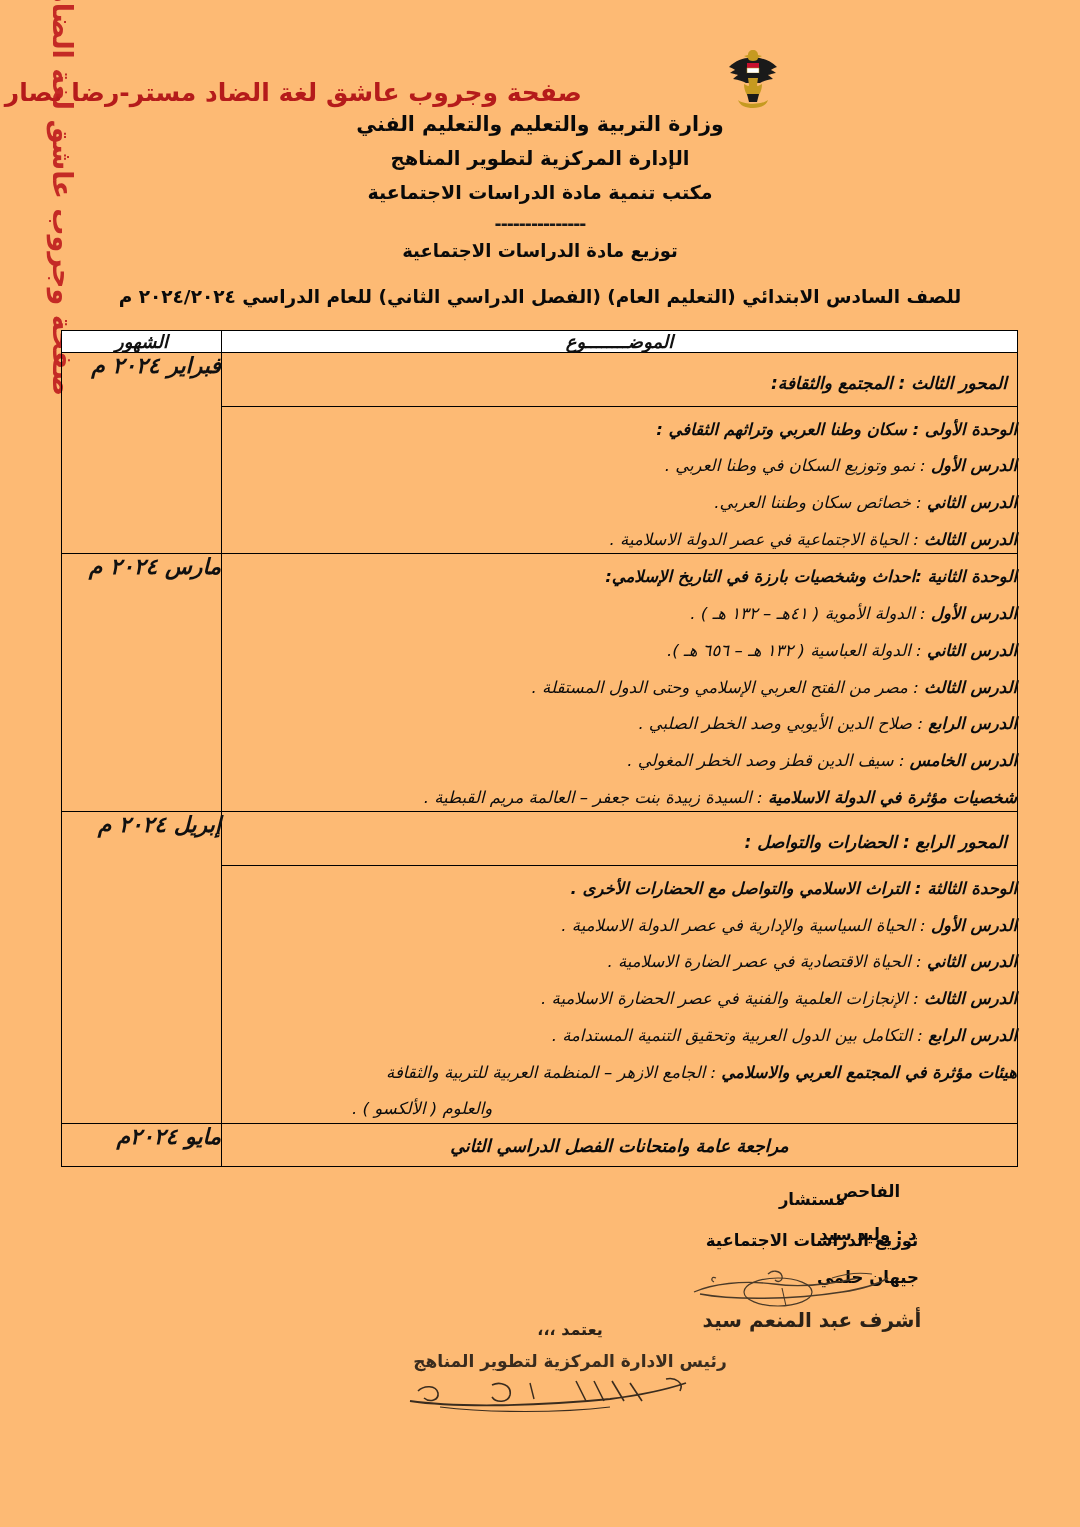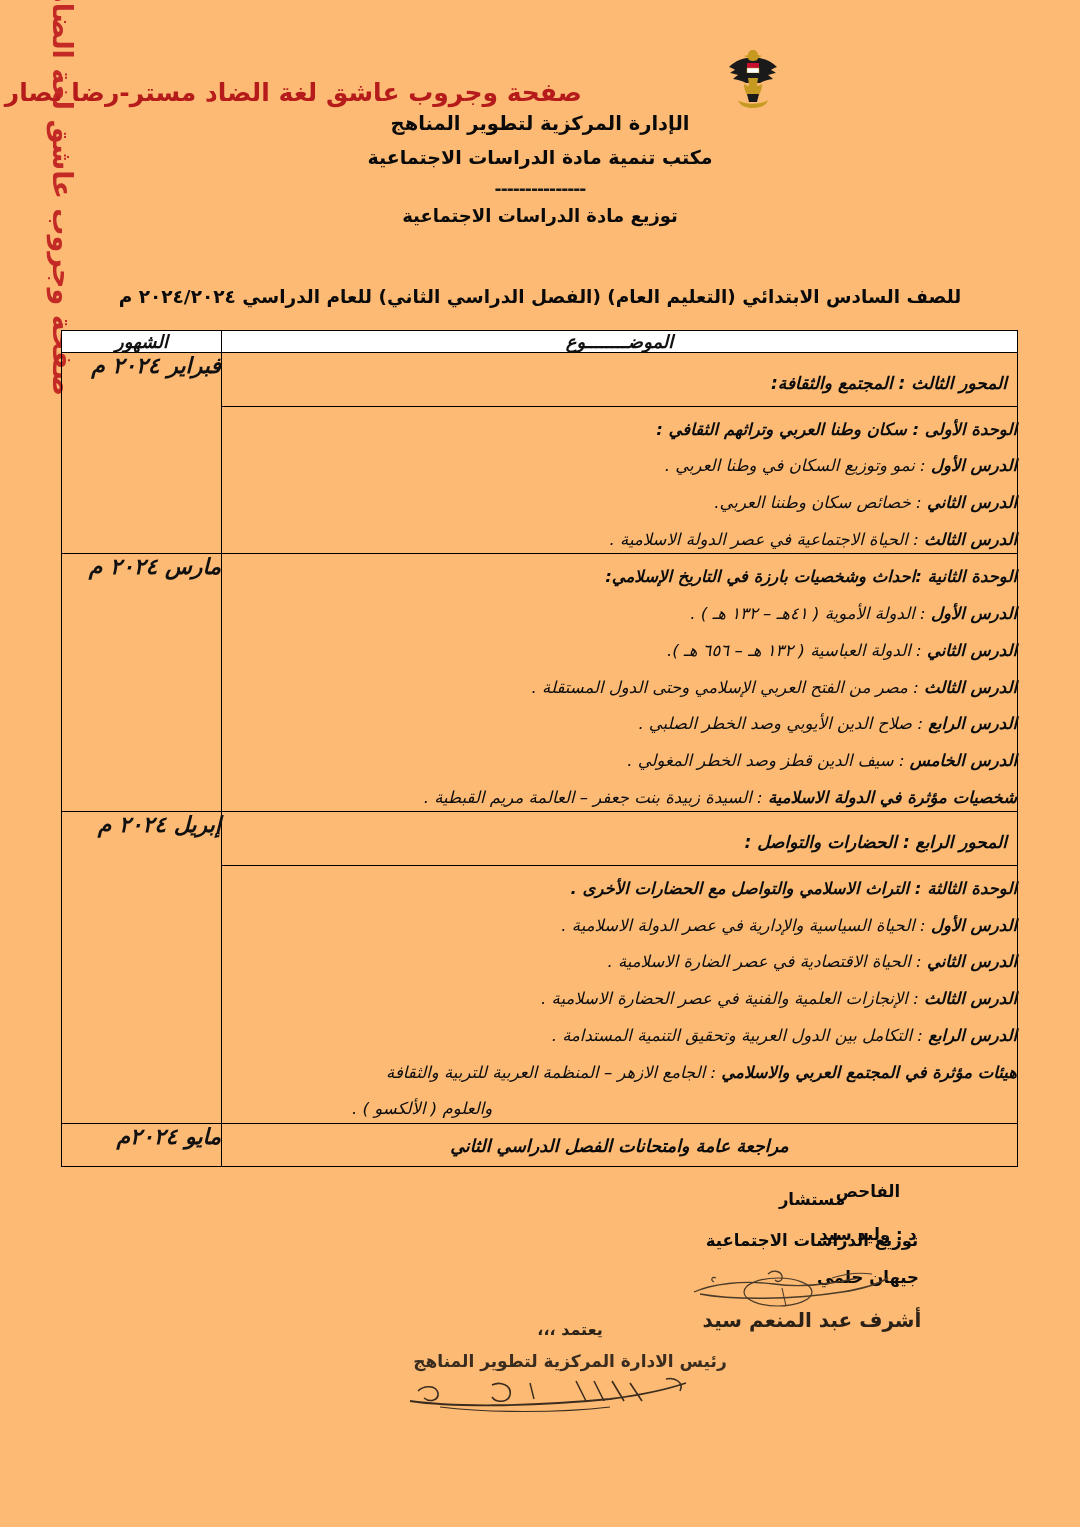--- a/index.html
+++ b/index.html
@@ -280,20 +280,21 @@
       <path d="M26 34 L36 34 L34 48 L28 48 Z" fill="#c69a20"></path>
       <path d="M22 40 C22 48 26 54 31 56 C36 54 40 48 40 40 L36 42 L31 40 L26 42 Z" fill="#c69a20"></path>
 
       <path d="M25 50 L37 50 L35 58 L27 58 Z" fill="#1a1a1a"></path>
 
       <path d="M16 56 C22 61 40 61 46 56 C44 62 38 64 31 64 C24 64 18 62 16 56 Z" fill="#c69a20"></path>
     </svg>
   </div>
 
   <div class="header">
+    <div class="hline l1">وزارة التربية والتعليم والتعليم الفني</div>
     <div class="hline l2">الإدارة المركزية لتطوير المناهج</div>
     <div class="hline l3">مكتب تنمية مادة الدراسات الاجتماعية</div>
     <div class="dash-sep">---------------</div>
     <div class="hline l4">توزيع مادة الدراسات الاجتماعية</div>
   </div>
 
   <div class="doc-title">للصف السادس الابتدائي (التعليم العام)  (الفصل الدراسي الثاني) للعام الدراسي ٢٠٢٤/٢٠٢٤ م</div>
 
   <div class="tbl-wrap">
     <table class="plan">

